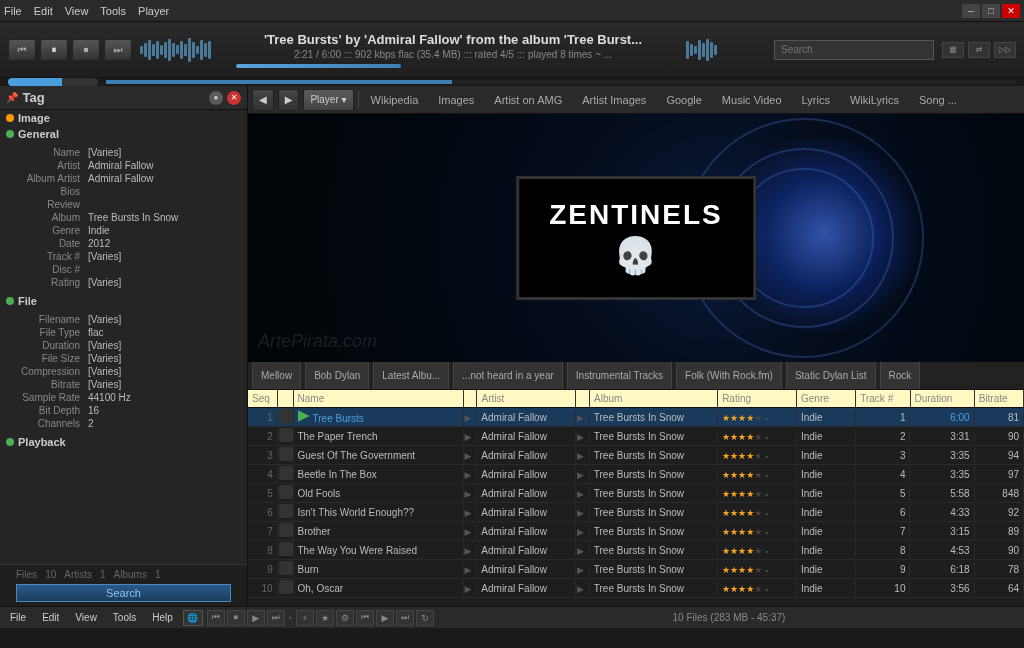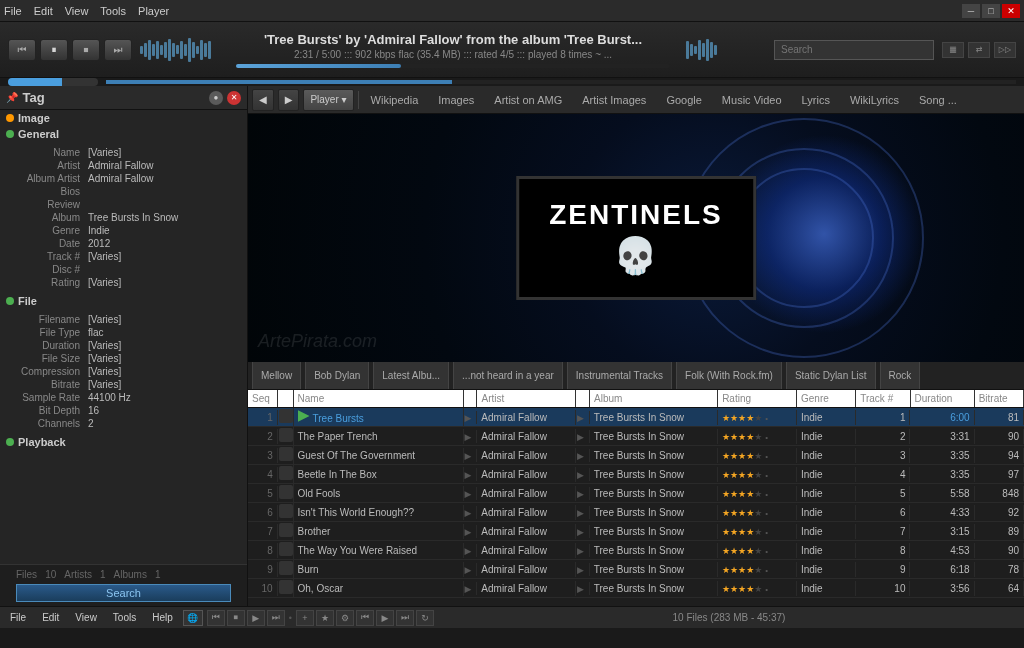--- a/index.html
+++ b/index.html
@@ -70,21 +70,21 @@
     .art-logo { position: absolute; left: 50%; top: 50%; transform: translate(-50%, -50%); background: #000; border: 3px solid #333; padding: 20px 30px; display: flex; flex-direction: column; align-items: center; }
     .logo-text { font-size: 28px; font-weight: bold; color: #fff; letter-spacing: 2px; }
     .watermark { position: absolute; bottom: 10px; left: 10px; font-size: 18px; color: rgba(255,255,255,0.1); font-style: italic; }
 
     
     .tags-row { height: 28px; background: #222; display: flex; align-items: center; padding: 0 4px; gap: 4px; border-bottom: 1px solid #111; overflow: hidden; }
     .tag-item { padding: 11px 8px; background: #333; border: 1px solid #444; color: #aaa; font-size: 10px; cursor: pointer; white-space: nowrap; border-radius: 2px; }
 
     
     .tracklist { flex: 1; overflow-y: auto; background: #1e1e1e; }
-    .tracklist-header { display: flex; background: #ffffff; border-bottom: 1px solid #111; position: sticky; top: 0; z-index: 1; }
+    .tracklist-header { display: flex; background: #fef9c3; border-bottom: 1px solid #111; position: sticky; top: 0; z-index: 1; }
     .th { padding: 3px 4px; font-size: 10px; color: #888; border-right: 1px solid #333; cursor: pointer; user-select: none; white-space: nowrap; }
     .th.seq { width: 30px; }
     .th.name { width: 170px; flex-shrink: 0; }
     .th.artist { width: 100px; }
     .th.album { width: 130px; }
     .th.rating { width: 80px; }
     .th.genre { width: 60px; }
     .th.track { width: 55px; }
     .th.duration { width: 65px; }
     .th.bitrate { width: 50px; }
@@ -153,21 +153,21 @@
     <div class="waveform-bar" style="height:12px"></div>
     <div class="waveform-bar" style="height:24px"></div>
     <div class="waveform-bar" style="height:16px"></div>
     <div class="waveform-bar" style="height:8px"></div>
     <div class="waveform-bar" style="height:20px"></div>
     <div class="waveform-bar" style="height:14px"></div>
     <div class="waveform-bar" style="height:18px"></div>
   </div>
   <div class="player-info">
     <div class="song-title">'Tree Bursts' by 'Admiral Fallow' from the album 'Tree Burst...</div>
-    <div class="song-meta">2:31 / 5:00 ::: 902 kbps flac (35.4 MB) ::: rated 4/5 ::: played 8 times ~ ...</div>
+    <div class="song-meta">2:21 / 6:00 ::: 902 kbps flac (35.4 MB) ::: rated 4/5 ::: played 8 times ~ ...</div>
     <div class="progress-bar">
       <div class="progress-fill"></div>
     </div>
   </div>
 
   <div class="waveform-left">
     <div class="waveform-bar" style="height:18px"></div>
     <div class="waveform-bar" style="height:12px"></div>
     <div class="waveform-bar" style="height:8px"></div>
     <div class="waveform-bar" style="height:20px"></div>

